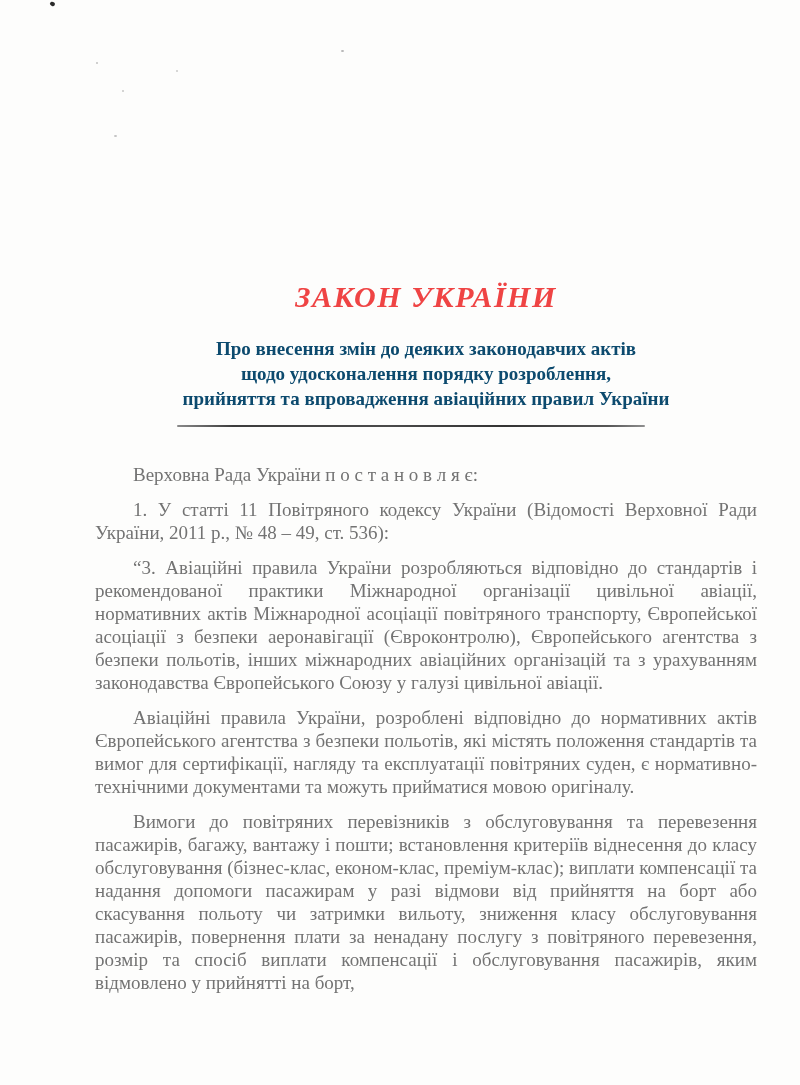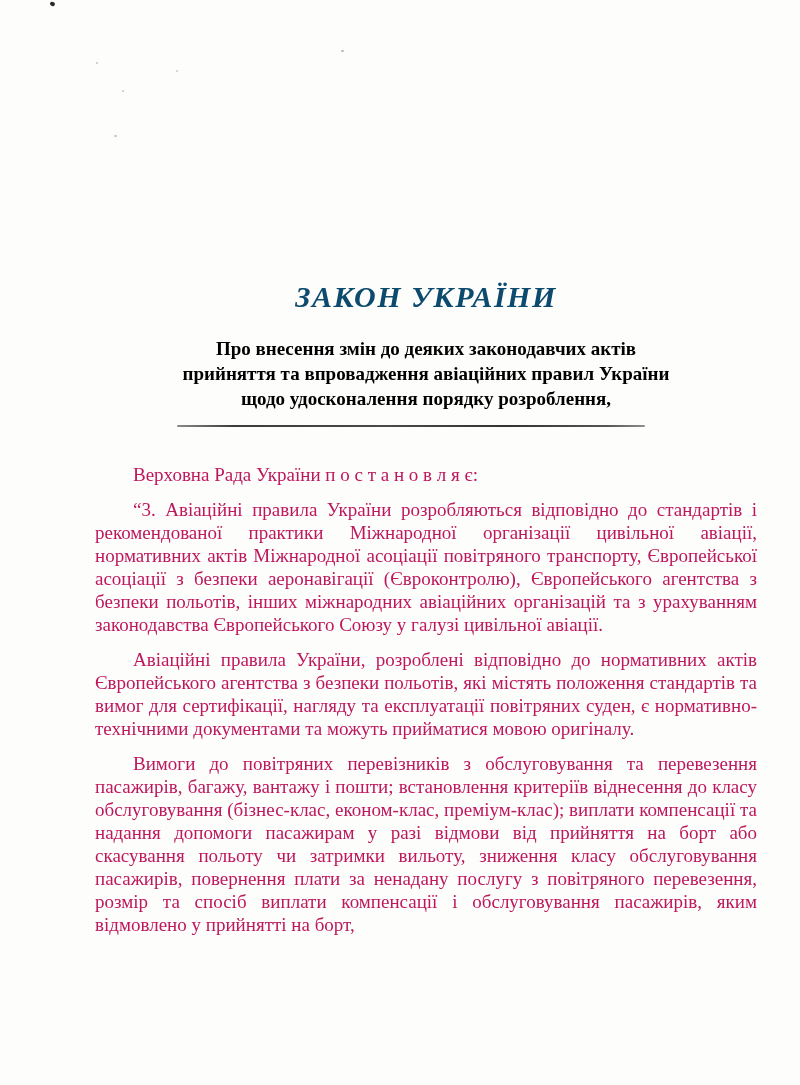--- a/index.html
+++ b/index.html
@@ -24,45 +24,45 @@
     width: 662px;
   }
   .doc-title {
     margin: 0;
     text-align: center;
     font-size: 30px;
     line-height: 34px;
     font-weight: bold;
     font-style: italic;
     letter-spacing: 1.5px;
-    color: #0c4a6e;
+    color: #ef4444;
   }
   .subtitle {
     margin-top: 22px;
     text-align: center;
     font-weight: bold;
     font-size: 19px;
     line-height: 25px;
-    color: #000000;
+    color: #0c4a6e;
   }
   .rule {
     margin-top: 14px;
     margin-left: 82px;
     width: 468px;
     height: 2px;
     background: linear-gradient(90deg, #8a8a8a, #3c3c3c 12%, #4a4a4a 45%, #333 70%, #555 92%, #8f8f8f);
     border-radius: 1px;
   }
   .para {
     margin: 12px 0 7px 0;
     font-size: 19px;
     line-height: 23px;
     text-align: justify;
     text-indent: 38px;
-    color: #be185d;
+    color: #737373;
   }
   .para.first {
     margin-top: 36px;
   }
   .speck {
     position: absolute;
     border-radius: 50%;
   }
   .speck.s1 { left: 50px;  top: 2px;   width: 5px; height: 4px; background: #2a2a2a; transform: rotate(20deg); }
   .speck.s2 { left: 341px; top: 50px;  width: 3px; height: 2px; background: #b5b5b5; }
@@ -82,29 +82,30 @@
   <span class="speck s4"></span>
   <span class="speck s5"></span>
   <span class="speck s6"></span>
 
   <main class="content">
 
     <h1 class="doc-title">ЗАКОН УКРАЇНИ</h1>
 
     <div class="subtitle">
       <div>Про внесення змін до деяких законодавчих актів</div>
+      <div>щодо удосконалення порядку розроблення,</div>
       <div>прийняття та впровадження авіаційних правил України</div>
-      <div>щодо удосконалення порядку розроблення,</div>
     </div>
 
     <div class="rule"></div>
 
     <p class="para first">Верховна Рада України п о с т а н о в л я є:</p>
 
 
+    <p class="para">1. У статті 11 Повітряного кодексу України (Відомості Верховної Ради України, 2011 р., № 48 – 49, ст. 536):</p>
 
 
     <p class="para">“3. Авіаційні правила України розробляються відповідно до стандартів і рекомендованої практики Міжнародної організації цивільної авіації, нормативних актів Міжнародної асоціації повітряного транспорту, Європейської асоціації з безпеки аеронавігації (Євроконтролю), Європейського агентства з безпеки польотів, інших міжнародних авіаційних організацій та з урахуванням законодавства Європейського Союзу у галузі цивільної авіації.</p>
 
     <p class="para">Авіаційні правила України, розроблені відповідно до нормативних актів Європейського агентства з безпеки польотів, які містять положення стандартів та вимог для сертифікації, нагляду та експлуатації повітряних суден, є нормативно-технічними документами та можуть прийматися мовою оригіналу.</p>
 
     <p class="para">Вимоги до повітряних перевізників з обслуговування та перевезення пасажирів, багажу, вантажу і пошти; встановлення критеріїв віднесення до класу обслуговування (бізнес-клас, економ-клас, преміум-клас); виплати компенсації та надання допомоги пасажирам у разі відмови від прийняття на борт або скасування польоту чи затримки вильоту, зниження класу обслуговування пасажирів, повернення плати за ненадану послугу з повітряного перевезення, розмір та спосіб виплати компенсації і обслуговування пасажирів, яким відмовлено у прийнятті на борт,</p>
 
   </main>
 </div>

